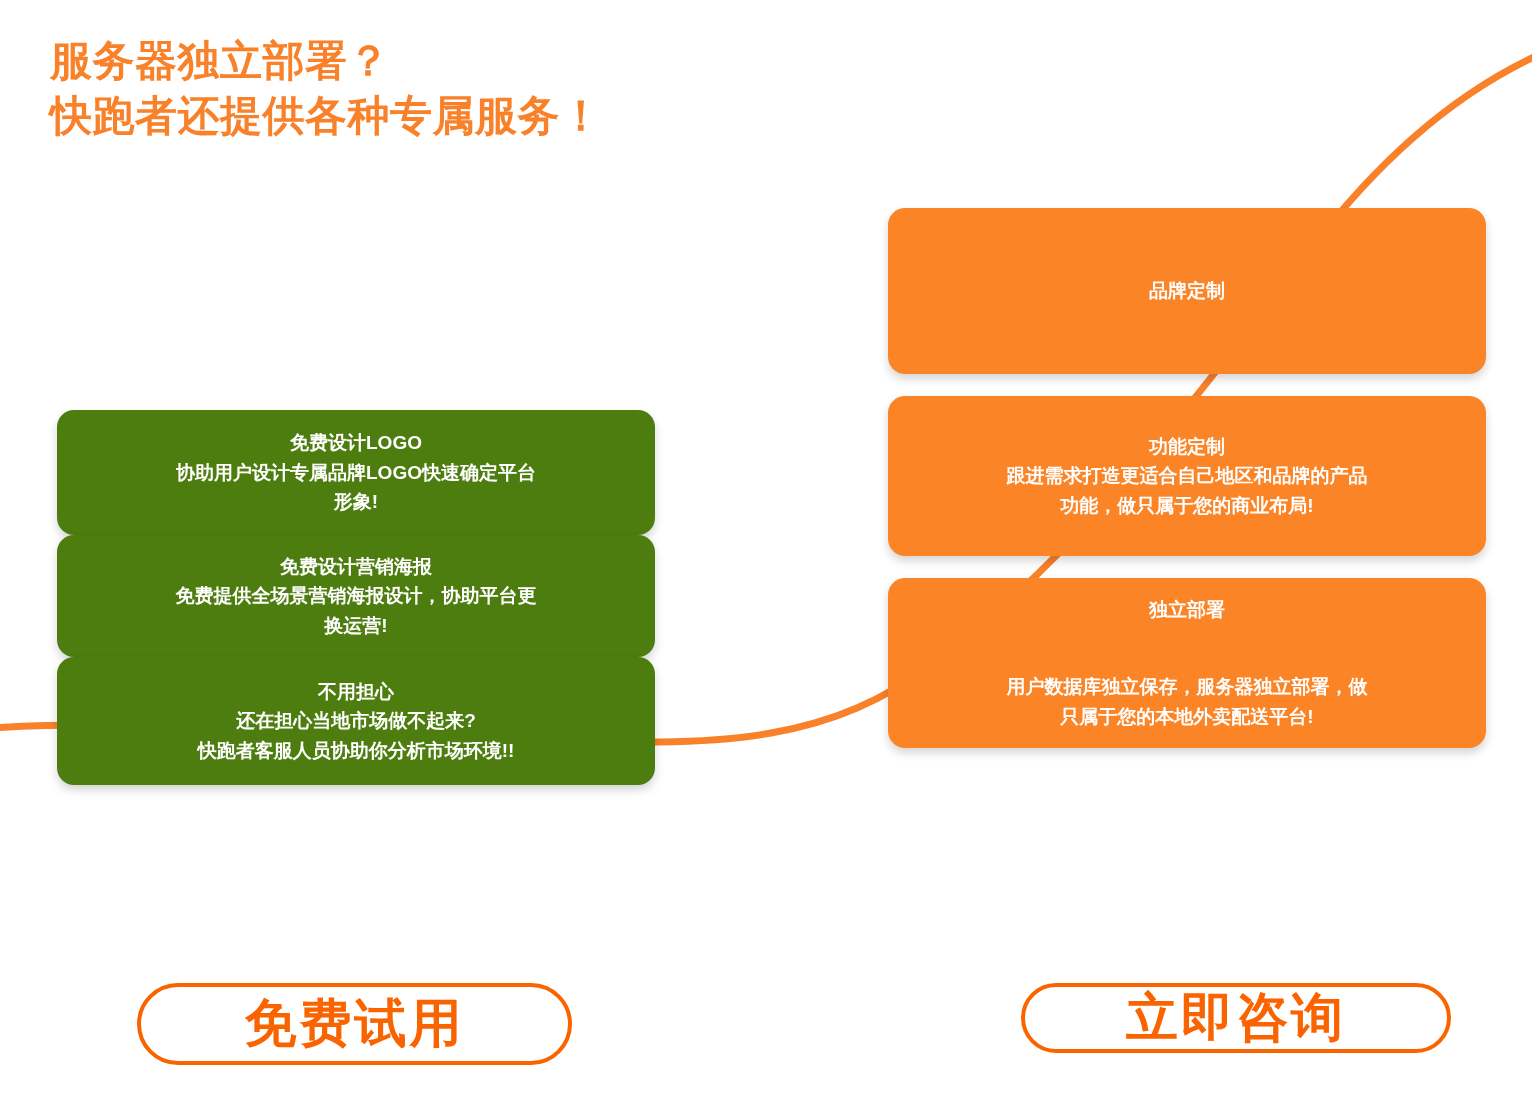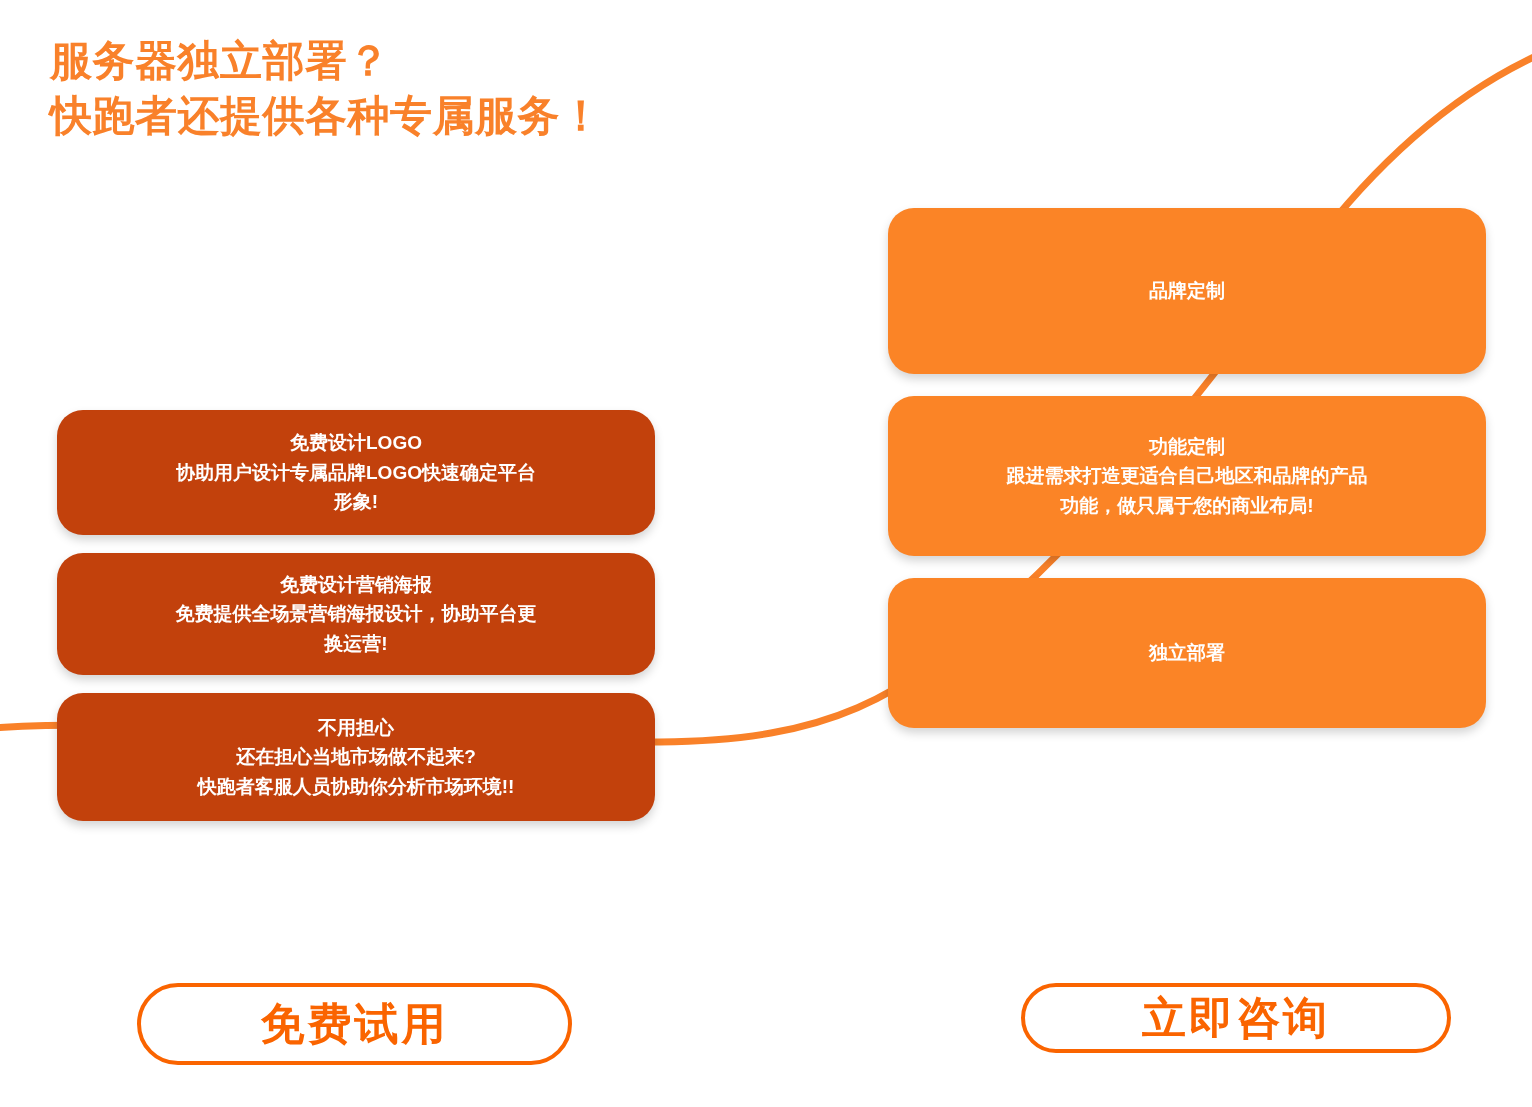--- a/index.html
+++ b/index.html
@@ -36,31 +36,31 @@
   .col-left {
     position:absolute; left:57px; top:410px;
     width:598px; z-index:3;
   }
   .col-right {
     position:absolute; left:888px; top:208px;
     width:598px; z-index:3;
   }
 
   .card {
-    border-radius:26px;
+    border-radius:17px;
     color:#ffffff;
     display:flex;
     flex-direction:column;
     justify-content:center;
     text-align:center;
     padding:10px 26px;
     box-shadow:0 5px 10px rgba(0,0,0,0.17);
     position:relative;
   }
-  .card-left { background:#c2410c; margin-bottom:18px; }
+  .card-left { background:#4d7c0f; }
   .card-right { background:#FB8426; margin-bottom:22px; }
 
   .card-title {
     font-size:19px;
     font-weight:bold;
     line-height:1.55;
   }
   .card-desc {
     font-size:19px;
     font-weight:bold;
@@ -70,31 +70,31 @@
 
   
   .card-left.h1 { height:125px; }
   .card-left.h2 { height:122px; }
   .card-left.h3 { height:128px; }
   .card-left.h4 { height:128px; }
 
   .card-right.r1 { height:166px; }
   .card-right.r2 { height:148px; }
   .card-right.r3 { height:160px; }
-  .card-right.r4 { height:150px;gap:48px; }
+  .card-right.r4 { height:170px;gap:48px; }
 
   
   .cta {
     position:absolute;
     display:flex; align-items:center; justify-content:center;
     background:#ffffff;
     border:4px solid #FA6400;
     border-radius:60px;
     color:#FA6400;
-    font-size:44px;
+    font-size:52px;
     font-weight:bold;
     letter-spacing:3px;
     z-index:6;
     cursor:pointer;
   }
   .cta-free  { left:137px; top:983px; width:435px; height:82px; }
   .cta-ask   { left:1021px; top:983px; width:430px; height:70px; }
 </style>
 </head>
 <body>
@@ -143,18 +143,20 @@
 
 
   <div class="card card-right r3">
     <div class="card-title">功能定制</div>
     <div class="card-desc">跟进需求打造更适合自己地区和品牌的产品
 功能，做只属于您的商业布局!</div>
   </div>
 
   <div class="card card-right r4">
     <div class="card-title">独立部署</div>
+    <div class="card-desc">用户数据库独立保存，服务器独立部署，做
+只属于您的本地外卖配送平台!</div>
   </div>
 
 </div>
 
 <div class="cta cta-free">免费试用</div>
 <div class="cta cta-ask">立即咨询</div>
 
 </body></html>

